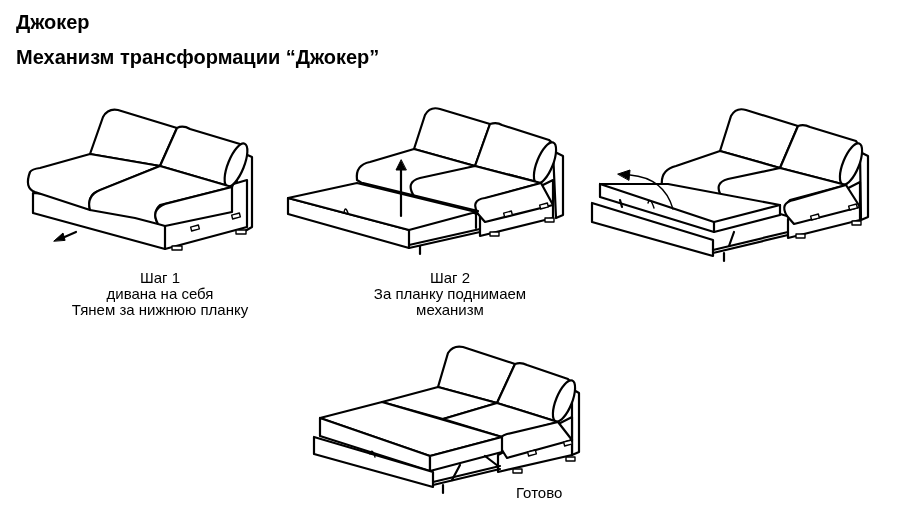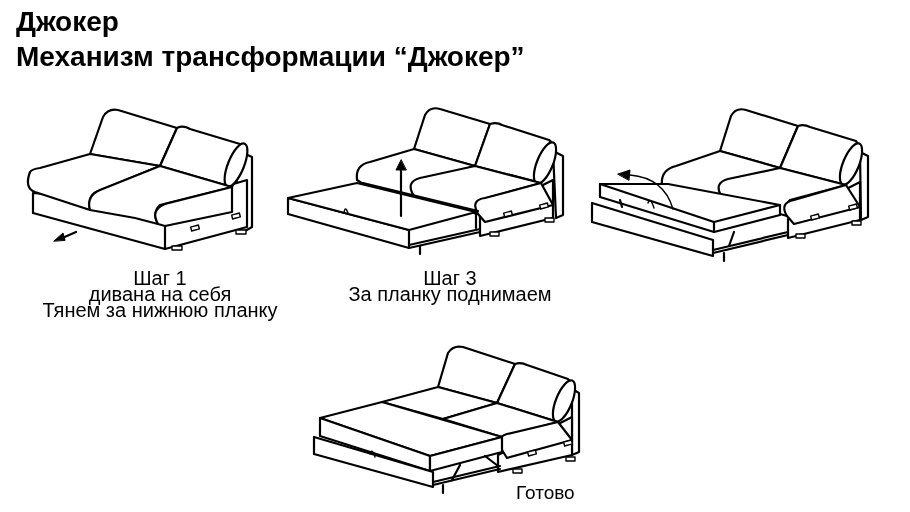--- a/index.html
+++ b/index.html
@@ -1,29 +1,29 @@
 <!DOCTYPE html>
 <html><head>
   <meta charset="utf-8">
   <style>
     html, body { margin: 0; padding: 0; background: #ffffff; }
     body { width: 910px; height: 512px; position: relative; overflow: hidden; font-family: "Liberation Sans", sans-serif; color: #000; }
-    .title { position: absolute; left: 16px; margin: 0; font-weight: bold; font-size: 28px; line-height: 26px; letter-spacing: 0px; }
+    .title { position: absolute; left: 16px; margin: 0; font-weight: bold; font-size: 20px; line-height: 26px; letter-spacing: 0px; }
     .title.t1 { top: 9px; }
     .title.t2 { top: 44px; }
-    .step { position: absolute; text-align: center; font-size: 20px; line-height: 16px; }
+    .step { position: absolute; text-align: center; font-size: 15px; line-height: 16px; }
     .step span { display: block; }
     svg.sofa { position: absolute; overflow: visible; }
     svg.sofa path, svg.sofa line, svg.sofa polyline, svg.sofa rect, svg.sofa ellipse {
       fill: #fff; stroke: #000; stroke-width: 2.2; stroke-linejoin: round; stroke-linecap: round;
     }
     svg.sofa .nf { fill: none; }
     svg.sofa .thin { stroke-width: 1.4; }
     svg.sofa .arrowhead { fill: #000; stroke: #000; stroke-width: 1; }
-    .done-label { position: absolute; font-size: 19px; line-height: 16px; }
+    .done-label { position: absolute; font-size: 15px; line-height: 16px; }
   </style>
 </head>
 <body>
 
 <h1 class="title t1">Джокер</h1>
 <h2 class="title t2">Механизм трансформации “Джокер”</h2>
 
 <svg class="sofa" style="left:0;top:0" width="910" height="512" viewBox="0 0 910 512">
 
   <path d="M236 150 L252 157 L252 227 L245 231 L238 230 Z"></path>
@@ -91,22 +91,23 @@
   <rect x="490" y="232" width="9" height="4" class="thin"></rect>
   <rect x="545" y="218" width="9" height="4" class="thin"></rect>
 
   <g>
     <line x1="401" y1="216" x2="401" y2="168" class="nf"></line>
     <path d="M401 160 L396 170 L406 170 Z" class="arrowhead"></path>
   </g>
 </svg>
 
 <div class="step" style="left:340px;top:270px;width:220px;">
-  <span>Шаг 3</span>
+  <span>Шаг 2</span>
   <span>За планку поднимаем</span>
+  <span>механизм</span>
 </div>
 
 <svg class="sofa" style="left:0;top:0" width="910" height="512" viewBox="0 0 910 512">
 
   <path d="M860 152 L868 156 L868 217 L861 220 Z"></path>
   <path d="M788 219 L788 238 L860 220 L860 182 Z"></path>
 
   <path d="M720 151 L731 116 Q736 107 746 110 L798 126 L780 168 Z"></path>
   <path d="M780 168 L798 126 Q804 124 810 127 L856 141 Q862 148 858 160 L846 185 Z"></path>
   <ellipse cx="851" cy="164" rx="8" ry="22" transform="rotate(22 851 164)"></ellipse>

